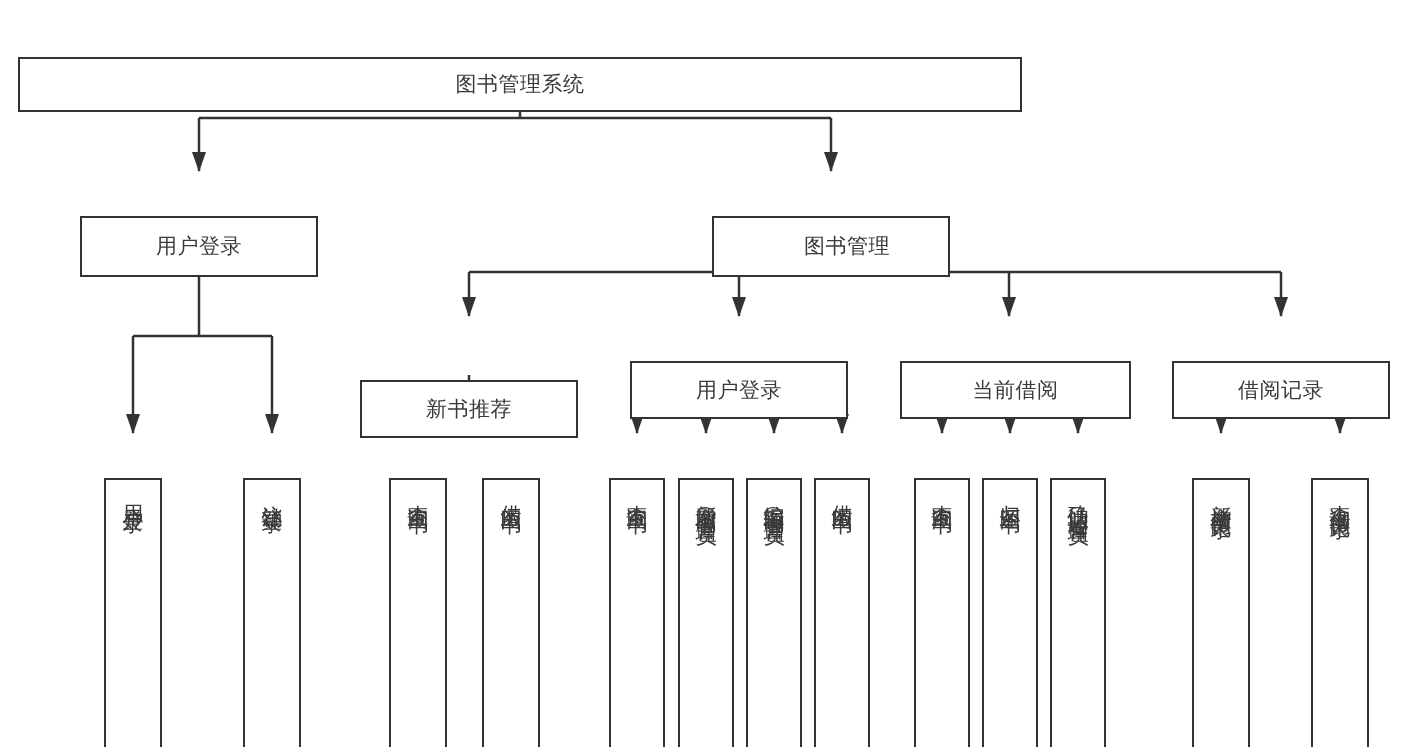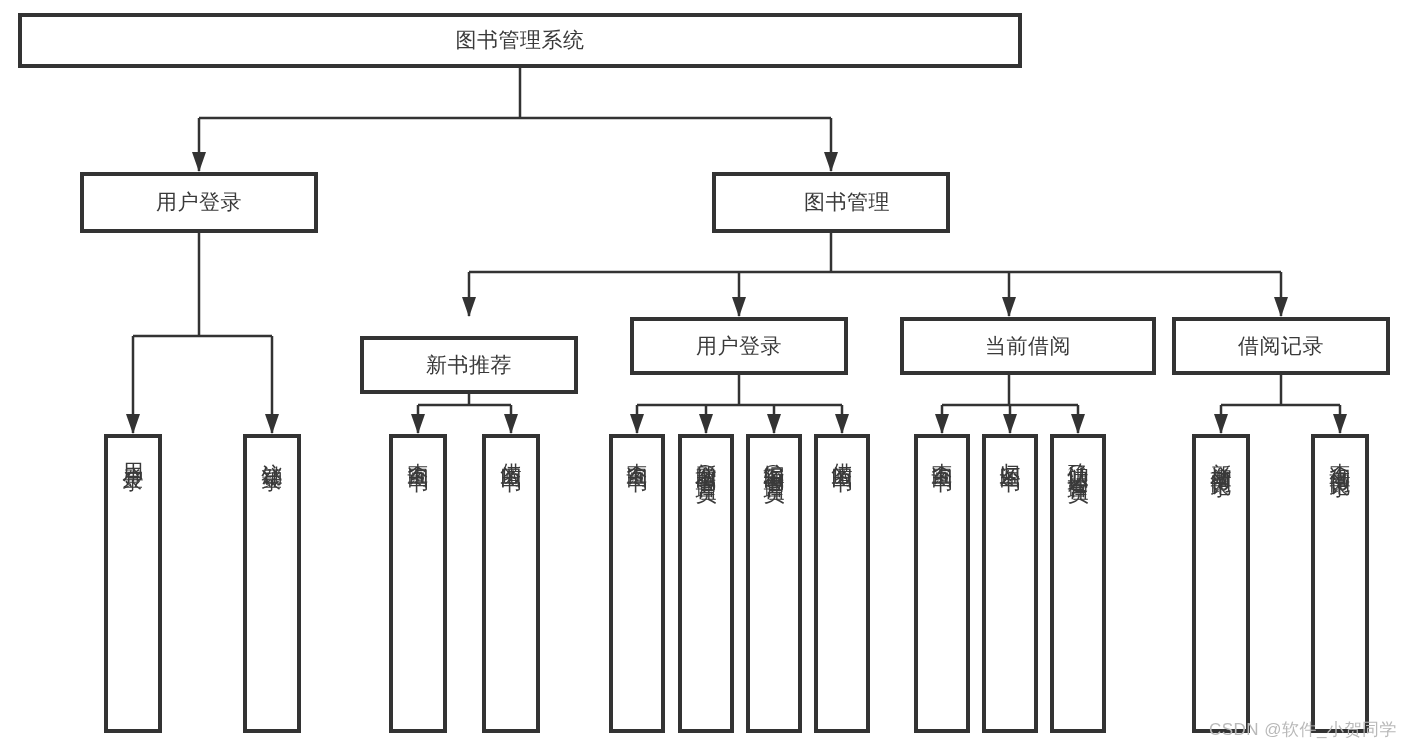--- a/index.html
+++ b/index.html
@@ -15,25 +15,26 @@
     overflow: hidden;
   }
   #diagram-root {
     position: relative;
     width: 1405px;
     height: 747px;
   }
   .node-box {
     position: absolute;
     box-sizing: border-box;
-    border: 4px solid #14b8a6;
+    border: 2px solid #14b8a6;
     background: #ffffff;
     display: flex;
     align-items: center;
     justify-content: center;
+    margin-top: 44px;
   }
   .node-label {
     color: #3a3a3a;
     font-size: 21px;
     line-height: 1.15;
     letter-spacing: 0.5px;
     white-space: nowrap;
   }
   .node-box.vertical .node-label {
     writing-mode: vertical-rl;
@@ -131,21 +132,21 @@
       </div>
       <div class="node-box" style="left: 712px; top: 172px; width: 238px; height: 61px; border-color: rgb(51, 51, 51); background: rgb(255, 255, 255); padding-left: 32px;">
         <span class="node-label" style="color: rgb(58, 58, 58);">图书管理</span>
       </div>
       <div class="node-box" style="left: 360px; top: 336px; width: 218px; height: 58px; border-color: rgb(51, 51, 51); background: rgb(255, 255, 255);">
         <span class="node-label" style="color: rgb(58, 58, 58);">新书推荐</span>
       </div>
       <div class="node-box" style="left: 630px; top: 317px; width: 218px; height: 58px; border-color: rgb(51, 51, 51); background: rgb(255, 255, 255);">
         <span class="node-label" style="color: rgb(58, 58, 58);">用户登录</span>
       </div>
-      <div class="node-box" style="left: 900px; top: 317px; width: 256px; height: 58px; border-color: rgb(51, 51, 51); background: rgb(255, 255, 255);">
+      <div class="node-box" style="left: 900px; top: 317px; width: 231px; height: 58px; border-color: rgb(51, 51, 51); background: rgb(255, 255, 255);">
         <span class="node-label" style="color: rgb(58, 58, 58);">当前借阅</span>
       </div>
       <div class="node-box" style="left: 1172px; top: 317px; width: 218px; height: 58px; border-color: rgb(51, 51, 51); background: rgb(255, 255, 255);">
         <span class="node-label" style="color: rgb(58, 58, 58); text-align: center;">借阅记录</span>
       </div>
       <div class="node-box vertical" style="left: 104px; top: 434px; width: 58px; height: 299px; border-color: rgb(51, 51, 51); background: rgb(255, 255, 255);">
         <span class="node-label" style="color: rgb(58, 58, 58);">用户登录</span>
       </div>
       <div class="node-box vertical" style="left: 243px; top: 434px; width: 58px; height: 299px; border-color: rgb(51, 51, 51); background: rgb(255, 255, 255);">
         <span class="node-label" style="color: rgb(58, 58, 58);">注销登录</span>
@@ -177,14 +178,13 @@
       <div class="node-box vertical" style="left: 1050px; top: 434px; width: 56px; height: 299px; border-color: rgb(51, 51, 51); background: rgb(255, 255, 255);">
         <span class="node-label" style="color: rgb(58, 58, 58);">确认归还（管理员）</span>
       </div>
       <div class="node-box vertical" style="left: 1192px; top: 434px; width: 58px; height: 299px; border-color: rgb(51, 51, 51); background: rgb(255, 255, 255);">
         <span class="node-label" style="color: rgb(58, 58, 58);">新增借阅记录</span>
       </div>
       <div class="node-box vertical" style="left: 1311px; top: 434px; width: 58px; height: 299px; border-color: rgb(51, 51, 51); background: rgb(255, 255, 255);">
         <span class="node-label" style="color: rgb(58, 58, 58);">查询借阅记录</span>
       </div>
     </div>
-  <div class="watermark">CSDN @软件_小贺同学</div>
 </div>
 
 </body></html>

